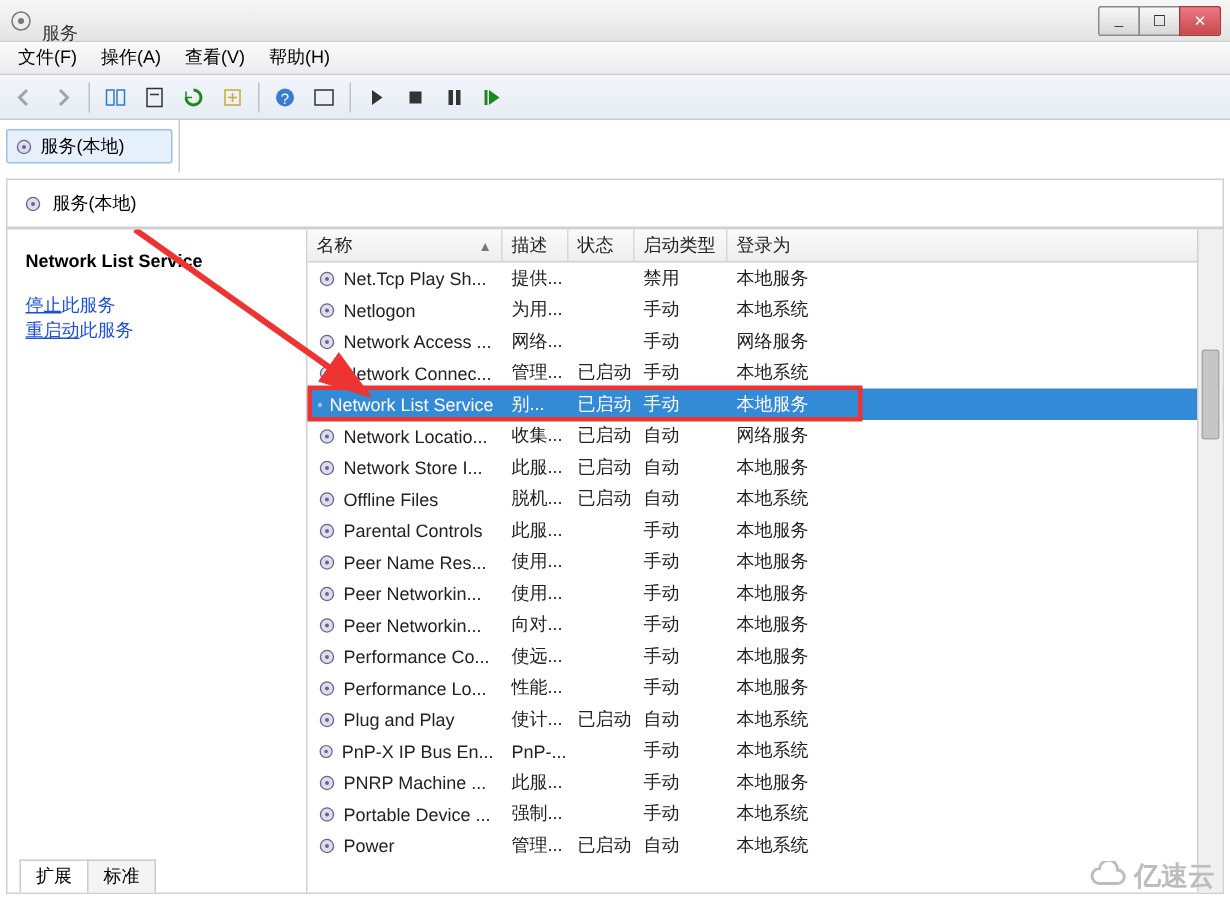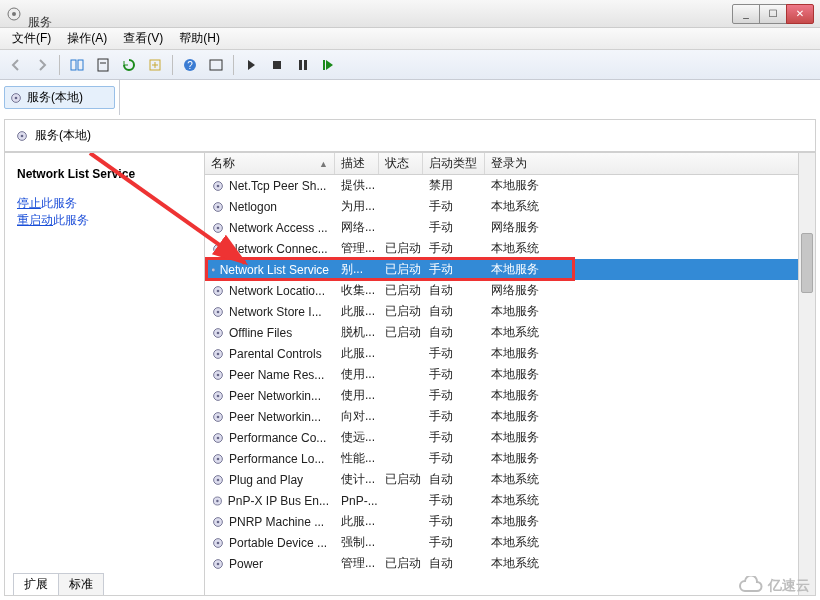--- a/index.html
+++ b/index.html
@@ -183,21 +183,21 @@
     background:#f0f0f0;
     border-left:1px solid #d0d0d0;
   }
   .vscroll .thumb {
     position:absolute; left:2px; right:2px;
     top: 80px; height:60px;
     background:#c6c6c6; border:1px solid #aaa; border-radius:2px;
   }
   .watermark {
     position:absolute; right:10px; bottom:4px;
-    color:#bdbdbd; font-size:14px; font-weight:bold;
+    color:#bdbdbd; font-size:18px; font-weight:bold;
     display:flex; align-items:center; gap:4px;
     z-index:100;
   }
 </style>
 </head>
 <body>
 
 <div class="titlebar">
   <svg class="icon16" viewBox="0 0 16 16">
       <circle cx="8" cy="8" r="6" fill="#eee" stroke="#777"></circle>
@@ -336,21 +336,21 @@
           <div class="col c4">启动类型</div>
           <div class="col c5">登录为</div>
         </div>
         <div id="rows-container">
             <div class="row">
               <div class="cell c1">
                 <svg width="14" height="14" viewBox="0 0 16 16">
                   <circle cx="8" cy="8" r="5" fill="#dde" stroke="#668"></circle>
                   <circle cx="8" cy="8" r="1.5" fill="#668"></circle>
                 </svg>
-                <span>Net.Tcp Peer Sh...</span>
+                <span>Net.Tcp Play Sh...</span>
               </div>
               <div class="cell c2">提供...</div>
               <div class="cell c3"></div>
               <div class="cell c4">禁用</div>
               <div class="cell c5">本地服务</div>
             </div>
             <div class="row">
               <div class="cell c1">
                 <svg width="14" height="14" viewBox="0 0 16 16">
                   <circle cx="8" cy="8" r="5" fill="#dde" stroke="#668"></circle>

